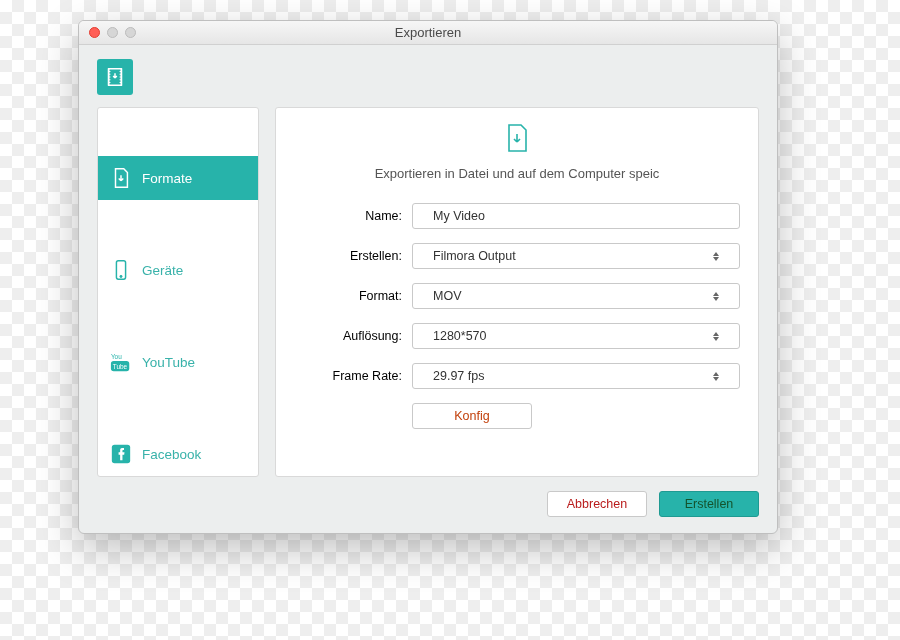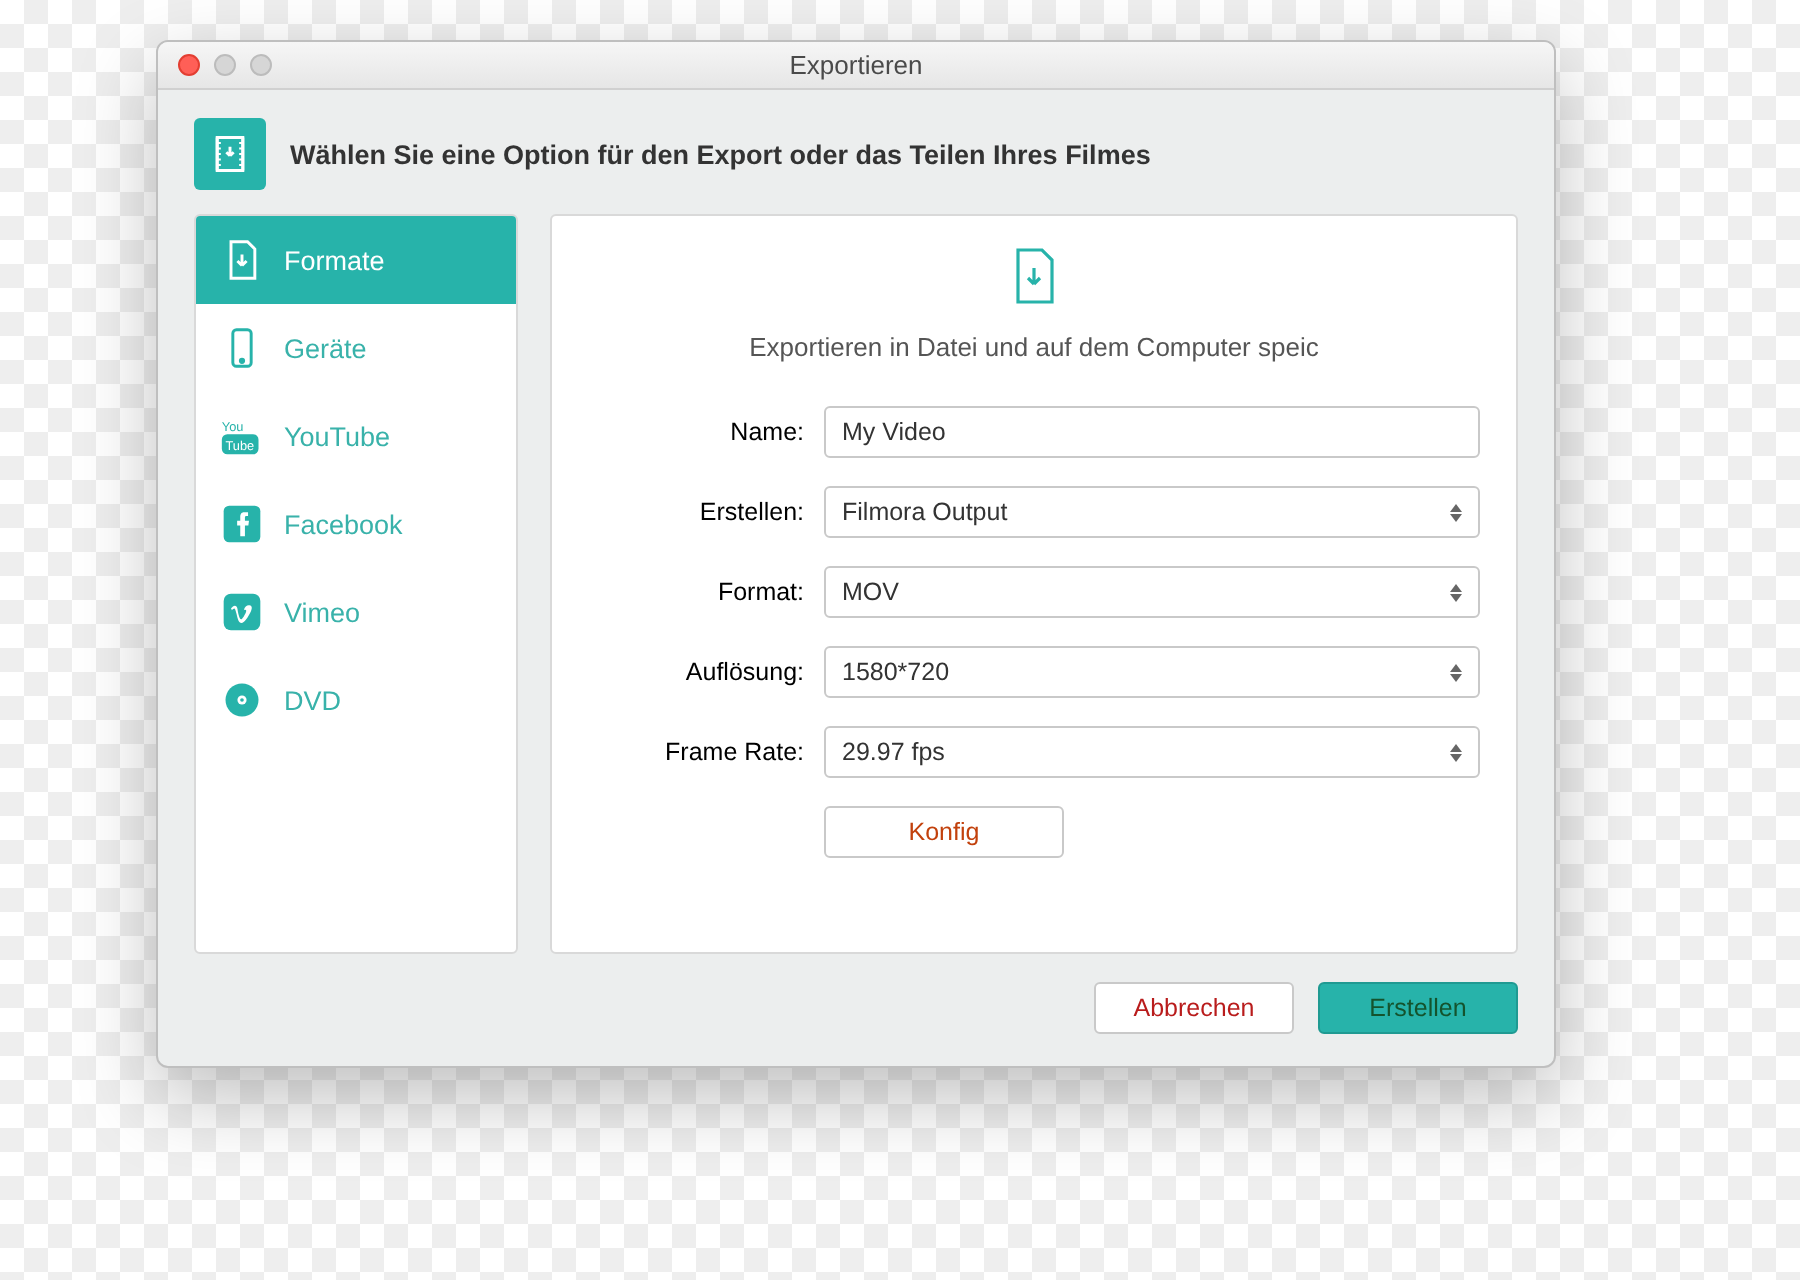--- a/index.html
+++ b/index.html
@@ -55,21 +55,21 @@
     border:1px solid #d9d9d9;
     border-radius:3px;
     padding:0;
     overflow:hidden;
     align-self:flex-start;
     height:370px;
   }
   .side-item {
     display:flex; align-items:center; gap:10px;
     height:44px; padding:0 12px;
-    font-size:13.5px; color:#39b2aa; cursor:pointer;
+    font-size:13.5px; color:#39b2aa; cursor:pointer;margin-top:48px;
   }
   .side-item.active { background:#27b3aa; color:#fff; }
   .side-item .sicon { width:22px; height:22px; display:flex; align-items:center; justify-content:center; }
   .side-item .sicon svg { width:22px; height:22px; }
   .side-item.active .sicon svg { fill:#fff; stroke:#fff; }
   .side-item:not(.active) .sicon svg { fill:#27b3aa; stroke:#27b3aa; }
   
   .panel {
     flex:1; background:#fff; border:1px solid #d9d9d9; border-radius:3px;
     padding:14px 18px 20px 18px;
@@ -77,21 +77,21 @@
   }
   .panel-head { display:flex; align-items:center; gap:12px; margin-bottom:22px;flex-direction:column; }
   .panel-head .picon { width:26px; height:32px; display:flex; align-items:center; justify-content:center; }
   .panel-head .picon svg { width:24px; height:30px; fill:none; stroke:#27b3aa; stroke-width:1.6; }
   .panel-head-text { font-size:13px; color:#555; white-space:nowrap; overflow:hidden; }
   .form-row { display:flex; align-items:center; margin-bottom:14px; }
   .form-label { width:118px; text-align:right; padding-right:10px; font-size:12.5px; color:#000000; }
   .form-field { flex:1; }
   .form-field input[type=text], .form-field .select {
     width:100%; height:26px; border:1px solid #c9c9c9; border-radius:3px;
-    background:#fff; font-size:12.5px; padding:0 8px; color:#333;
+    background:#fff; font-size:12.5px; padding:0 20px; color:#333;
     display:flex; align-items:center; justify-content:space-between;
   }
   .form-field input[type=text] { outline:none; }
   .select { cursor:pointer; position:relative; }
   .select .updown {
     display:flex; flex-direction:column; gap:1px; margin-left:6px;
   }
   .select .updown::before, .select .updown::after {
     content:""; width:0; height:0; border-left:3.5px solid transparent; border-right:3.5px solid transparent;
   }
@@ -124,21 +124,20 @@
 
     <div class="header-row">
       <div class="hicon">
         <svg viewBox="0 0 24 24">
             <path d="M5 3h14v18H5z" fill="none" stroke="#fff" stroke-width="1.6"></path>
             <path d="M5 3v18M19 3v18" stroke="#fff" stroke-width="1.6"></path>
             <path d="M5 6h2M5 9h2M5 12h2M5 15h2M5 18h2M17 6h2M17 9h2M17 12h2M17 15h2M17 18h2" stroke="#fff" stroke-width="1.2"></path>
             <path d="M12 8v5m0 0l-2-2m2 2l2-2" stroke="#fff" stroke-width="1.6" fill="none"></path>
           </svg>
       </div>
-      <div class="header-text">Wählen Sie eine Option für den Export oder das Teilen Ihres Filmes</div>
     </div>
 
     <div class="body-row">
 
       <div class="sidebar">
         <div class="side-item active">
           <span class="sicon">
             <svg viewBox="0 0 24 24">
                 <path d="M6 2h9l4 4v16H6z" fill="none" stroke-width="1.6"></path>
                 <path d="M12 9v6m0 0l-2.5-2.5M12 15l2.5-2.5" fill="none" stroke-width="1.6"></path>
@@ -230,21 +229,21 @@
               <span>MOV</span>
               <span class="updown"></span>
             </div>
           </div>
         </div>
 
         <div class="form-row">
           <div class="form-label">Auflösung:</div>
           <div class="form-field">
             <div class="select">
-              <span>1580*720</span>
+              <span>1280*570</span>
               <span class="updown"></span>
             </div>
           </div>
         </div>
 
         <div class="form-row">
           <div class="form-label">Frame Rate:</div>
           <div class="form-field">
             <div class="select">
               <span>29.97 fps</span>

